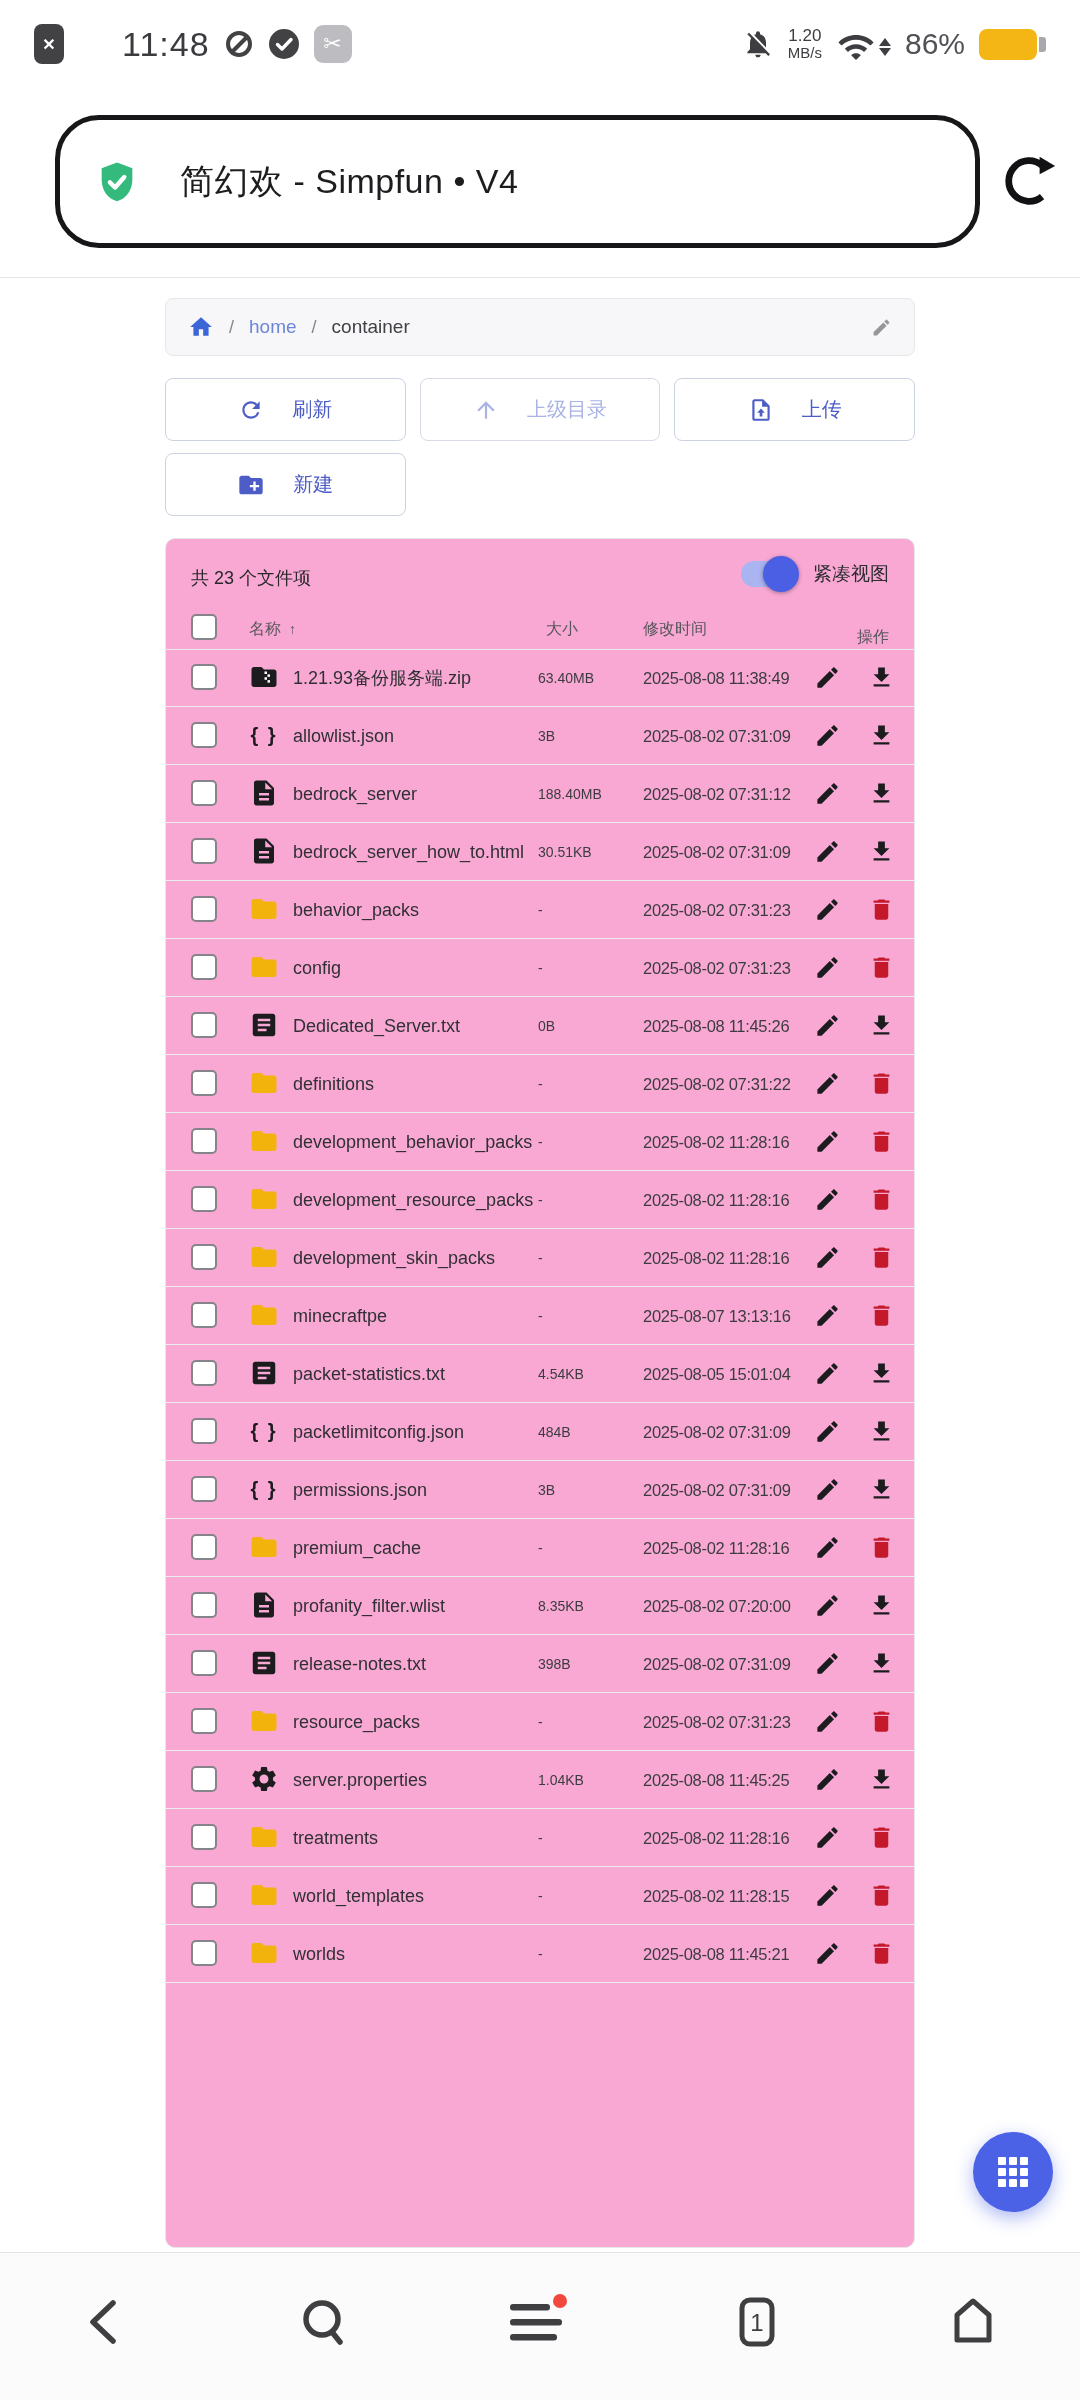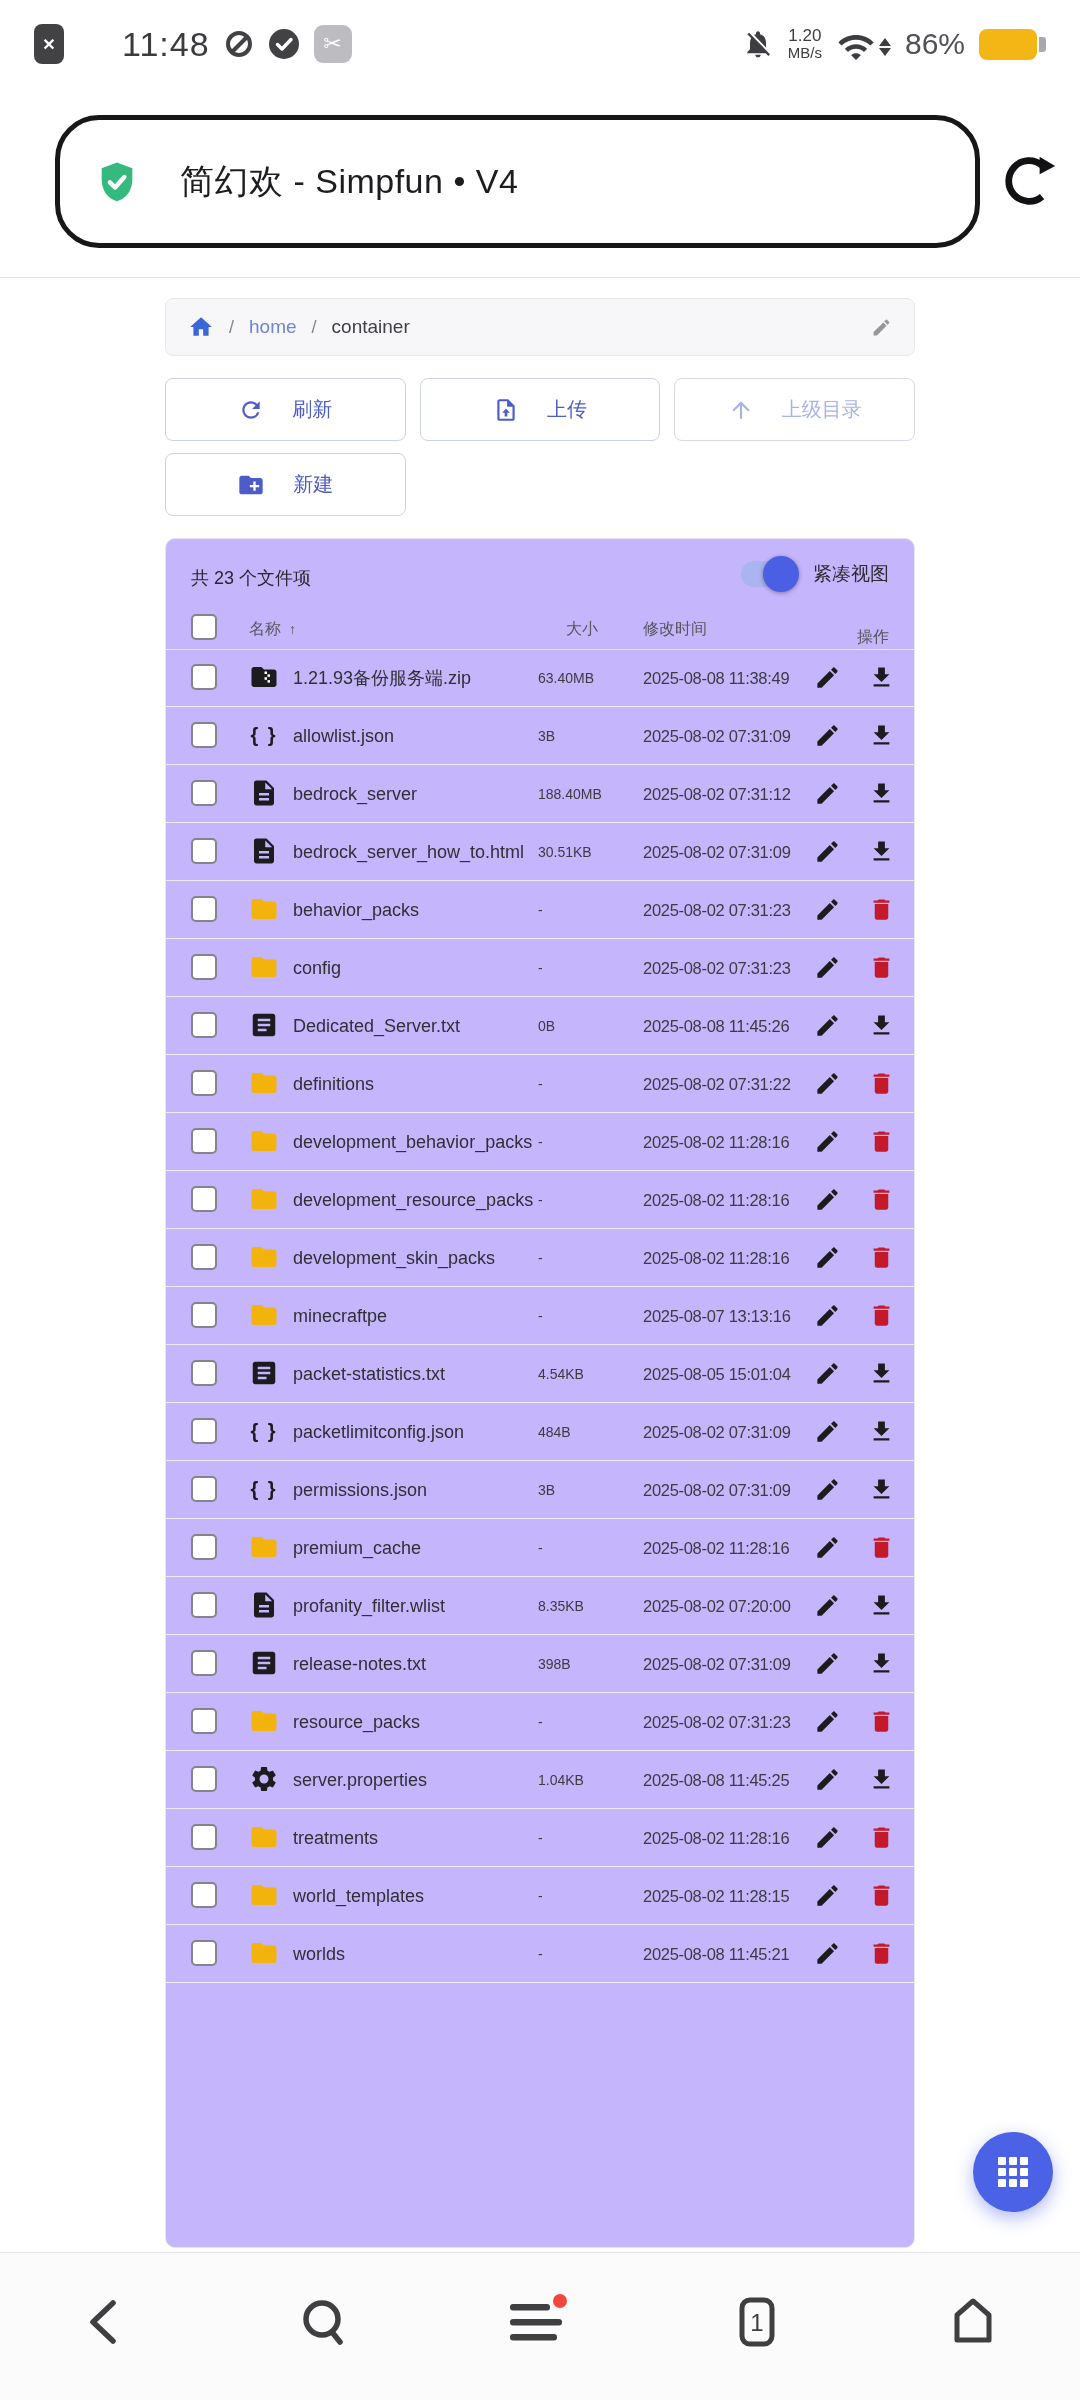--- a/index.html
+++ b/index.html
@@ -50,32 +50,32 @@
            grid-template-columns:repeat(3,1fr);column-gap:14px;row-gap:12px;}
   .tbtn{height:63px;box-sizing:border-box;background:#fff;border:1.5px solid #ccd2e2;border-radius:8px;
         display:flex;align-items:center;justify-content:center;gap:28px;color:#4d5cc6;}
   .tbtn svg{fill:#4d5cc6;}
   .tbtn .lbl{font-size:20px;}
   .tbtn.disabled{color:#a9b3e4;border-color:#d6dae9;}
   .tbtn.disabled svg{fill:#a9b3e4;}
 
   
   .file-card{position:absolute;left:165px;top:538px;width:750px;height:1710px;box-sizing:border-box;
-             background:#c4b5fd;border:1px solid #e7e7ea;border-radius:10px;}
+             background:#f9a8d4;border:1px solid #e7e7ea;border-radius:10px;}
   .count-text{position:absolute;left:25px;top:27px;font-size:18px;color:#28282b;}
   .compact-wrap{position:absolute;right:25px;top:22px;display:flex;align-items:center;gap:20px;}
   .switch{position:relative;width:52px;height:26px;border-radius:13px;background:#a9b4f0;}
   .switch .knob{position:absolute;right:-6px;top:-5px;width:36px;height:36px;border-radius:50%;
                 background:#4a5fe4;box-shadow:0 1px 4px rgba(0,0,0,.35);}
   .compact-label{font-size:19px;color:#2c2c30;}
   .table-head{position:absolute;left:0;top:74px;width:100%;height:36px;border-bottom:1px solid #e9e9ec;}
   .table-head .hcb{position:absolute;left:25px;top:1px;}
   .hname{position:absolute;left:83px;top:6px;font-size:16px;color:#56565b;}
   .hsort{font-size:14px;color:#56565b;margin-left:8px;}
-  .hsize{position:absolute;left:400px;top:6px;font-size:16px;color:#56565b;}
+  .hsize{position:absolute;left:380px;top:6px;font-size:16px;color:#56565b;}
   .hmod{position:absolute;left:477px;top:6px;font-size:16px;color:#56565b;}
   .hact{position:absolute;right:25px;top:6px;font-size:16px;color:#56565b;margin-top:8px;}
   .rows{position:absolute;left:0;top:110px;width:100%;}
   .frow{position:relative;height:57px;border-bottom:1px solid #ededf0;}
   .cb{display:inline-block;width:26px;height:26px;box-sizing:border-box;border:2px solid #84848a;
       border-radius:5px;background:#fff;}
   .frow .cb{position:absolute;left:25px;top:15px;}
   .ficon{position:absolute;left:83px;top:13px;width:30px;height:30px;display:flex;align-items:center;justify-content:center;}
   .ficon svg{width:30px;height:30px;}
   .jg{font-size:20px;font-weight:700;color:#1c1c1f;letter-spacing:2px;white-space:nowrap;}
@@ -173,32 +173,32 @@
     </span>
   </div>
 
   <div class="toolbar">
     <div class="tbtn">
       <svg width="26" height="26" viewBox="0 0 24 24">
         <path d="M17.65 6.35A7.96 7.96 0 0 0 12 4c-4.42 0-7.99 3.58-7.99 8s3.57 8 7.99 8c3.73 0 6.84-2.55 7.73-6h-2.08a5.99 5.99 0 0 1-5.65 4c-3.31 0-6-2.69-6-6s2.69-6 6-6c1.66 0 3.14.69 4.22 1.78L13 11h7V4l-2.35 2.35z"></path>
       </svg>
       <span class="lbl">刷新</span>
     </div>
+    <div class="tbtn disabled">
+      <svg width="26" height="26" viewBox="0 0 24 24">
+        <path d="M4 12l1.41 1.41L11 7.83V20h2V7.83l5.58 5.59L20 12l-8-8-8 8z"></path>
+      </svg>
+      <span class="lbl">上级目录</span>
+    </div>
     <div class="tbtn">
       <svg width="26" height="26" viewBox="0 0 24 24">
         <path d="M14 2H6c-1.1 0-2 .9-2 2v16c0 1.1.9 2 2 2h12c1.1 0 2-.9 2-2V8l-6-6zm4 18H6V4h7v5h5v11z"></path>
         <path d="M12 10.5 L15.5 14.5 H13.25 V18 H10.75 V14.5 H8.5 Z"></path>
       </svg>
       <span class="lbl">上传</span>
-    </div>
-    <div class="tbtn disabled">
-      <svg width="26" height="26" viewBox="0 0 24 24">
-        <path d="M4 12l1.41 1.41L11 7.83V20h2V7.83l5.58 5.59L20 12l-8-8-8 8z"></path>
-      </svg>
-      <span class="lbl">上级目录</span>
     </div>
     <div class="tbtn">
       <svg width="28" height="28" viewBox="0 0 24 24">
         <path d="M20 6h-8l-2-2H4c-1.1 0-2 .9-2 2v12c0 1.1.9 2 2 2h16c1.1 0 2-.9 2-2V8c0-1.1-.9-2-2-2zm-1 8h-3v3h-2v-3h-3v-2h3V9h2v3h3v2z"></path>
       </svg>
       <span class="lbl">新建</span>
     </div>
   </div>
 
   <div class="file-card">

